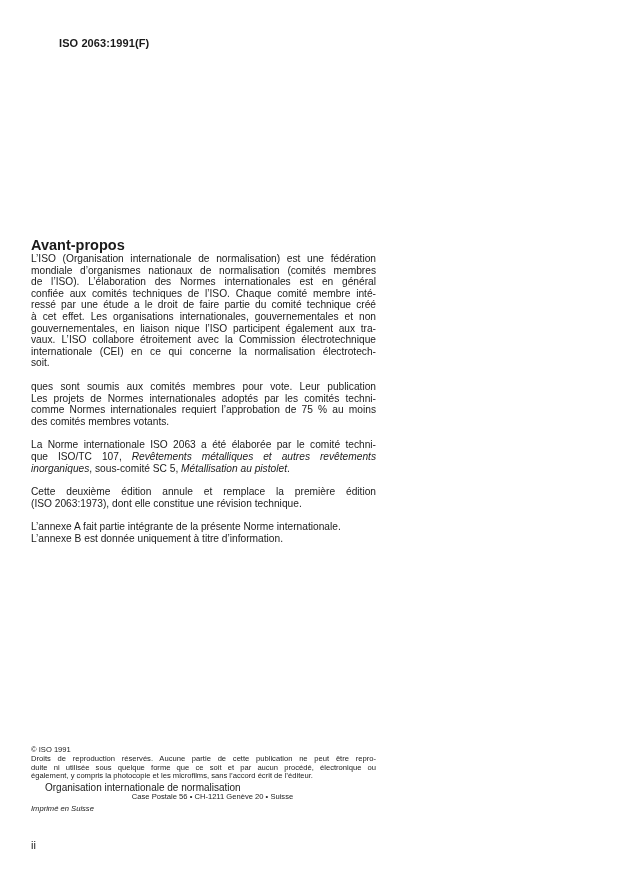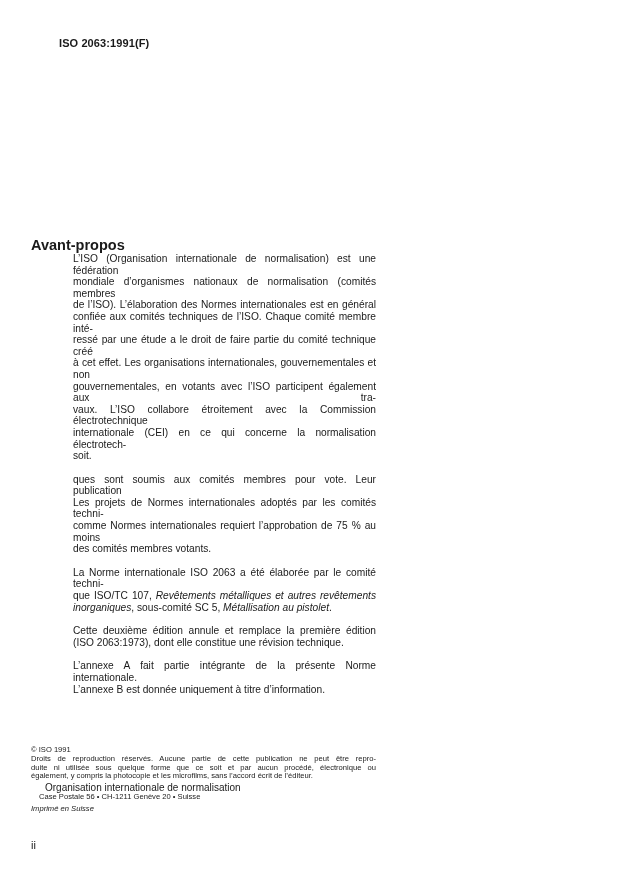--- a/index.html
+++ b/index.html
@@ -14,31 +14,31 @@
     }
     .heading {
       position: absolute; left: 31px; top: 237px;
       font-size: 14.5px; font-weight: bold;
     }
     .body-col {
       position: absolute; left: 31px; top: 253px; width: 345px;
       font-size: 10.2px; line-height: 11.6px;
     }
     .para { margin: 0 0 12px 0; text-align: justify; text-align-last: left; }
-    .para .line { display: block; text-align: justify; text-align-last: justify; margin-left: 42px; }
+    .para .line { display: block; text-align: justify; text-align-last: justify; }
     .para .line.last { text-align-last: left; }
     .para i { font-style: italic; }
     .footer {
       position: absolute; left: 31px; top: 746px; width: 345px;
       font-size: 7.6px; line-height: 8.8px;
     }
     .footer .line { display: block; text-align: justify; text-align-last: justify; }
     .footer .line.last { text-align-last: left; }
     .footer .org { margin-left: 14px; font-size: 10px; line-height: 9.6px; margin-top: 2px; display:block; }
-    .footer .addr { margin-left: 8px; display:block; }
+    .footer .addr { margin-left: 18px; display:block;text-align:center; }
     .footer .printed { display:block; margin-top: 3px; font-style: italic; }
     .page-num {
       position: absolute; left: 31px; top: 839px;
       font-size: 11px;
     }
   </style>
 </head>
 <body>
 
 <div class="doc-id">ISO 2063:1991(F)</div>
@@ -46,21 +46,21 @@
 <div class="heading">Avant-propos</div>
 
 <div class="body-col">
   <p class="para">
     <span class="line">L’ISO (Organisation internationale de normalisation) est une fédération</span>
     <span class="line">mondiale d’organismes nationaux de normalisation (comités membres</span>
     <span class="line">de l’ISO). L’élaboration des Normes internationales est en général</span>
     <span class="line">confiée aux comités techniques de l’ISO. Chaque comité membre inté-</span>
     <span class="line">ressé par une étude a le droit de faire partie du comité technique créé</span>
     <span class="line">à cet effet. Les organisations internationales, gouvernementales et non</span>
-    <span class="line">gouvernementales, en votants avec l’ISO participent également aux tra-</span>
+    <span class="line">gouvernementales, en liaison nique l’ISO participent également aux tra-</span>
     <span class="line">vaux. L’ISO collabore étroitement avec la Commission électrotechnique</span>
     <span class="line">internationale (CEI) en ce qui concerne la normalisation électrotech-</span>
     <span class="line last">soit.</span>
   </p>
   <p class="para">
     <span class="line">ques sont soumis aux comités membres pour vote. Leur publication</span>
     <span class="line">Les projets de Normes internationales adoptés par les comités techni-</span>
     <span class="line">comme Normes internationales requiert l’approbation de 75 % au moins</span>
     <span class="line last">des comités membres votants.</span>
   </p>

